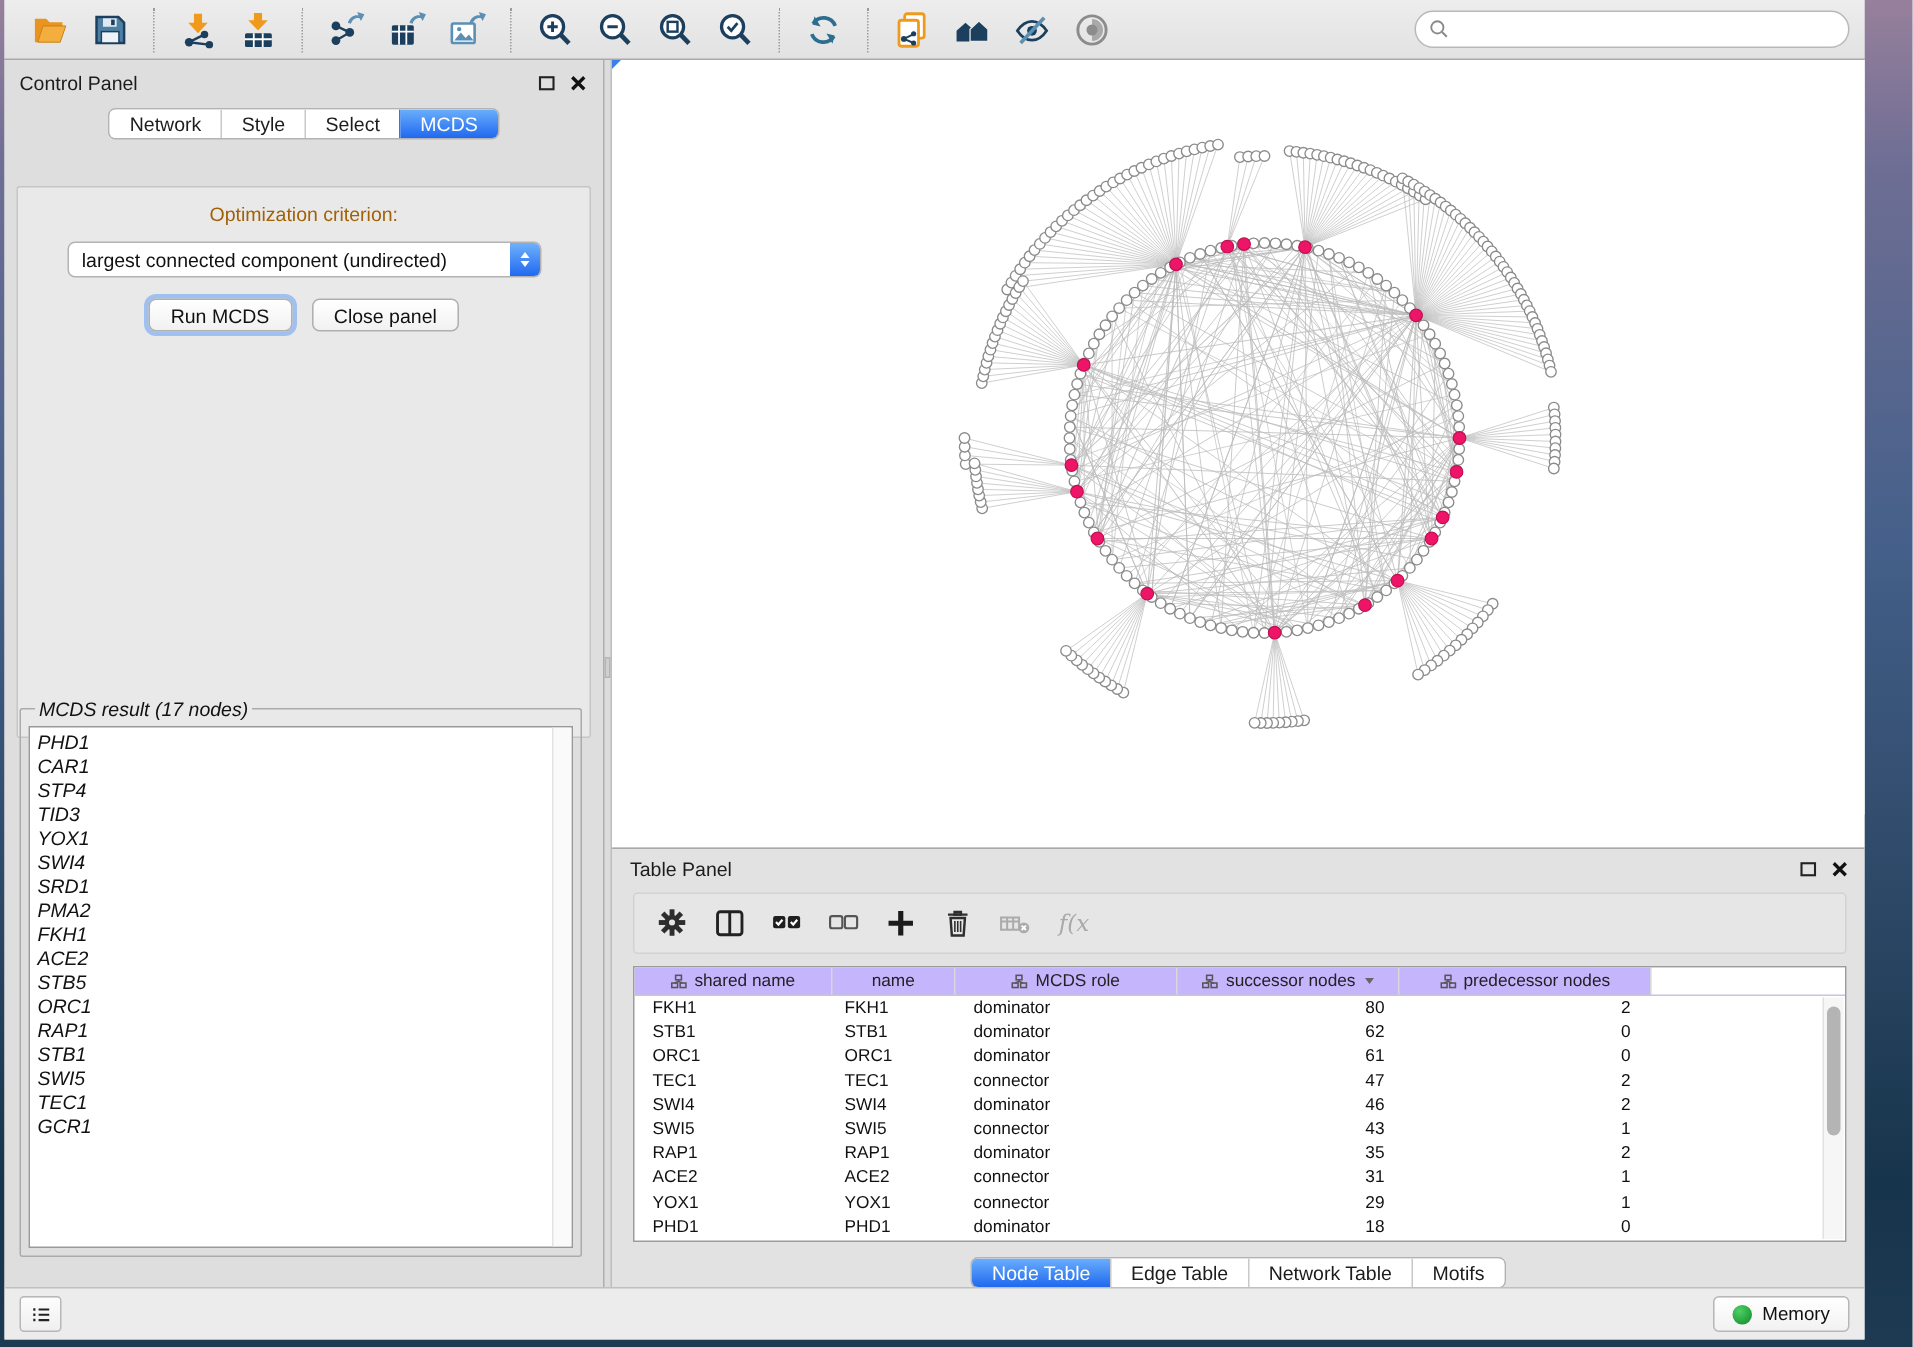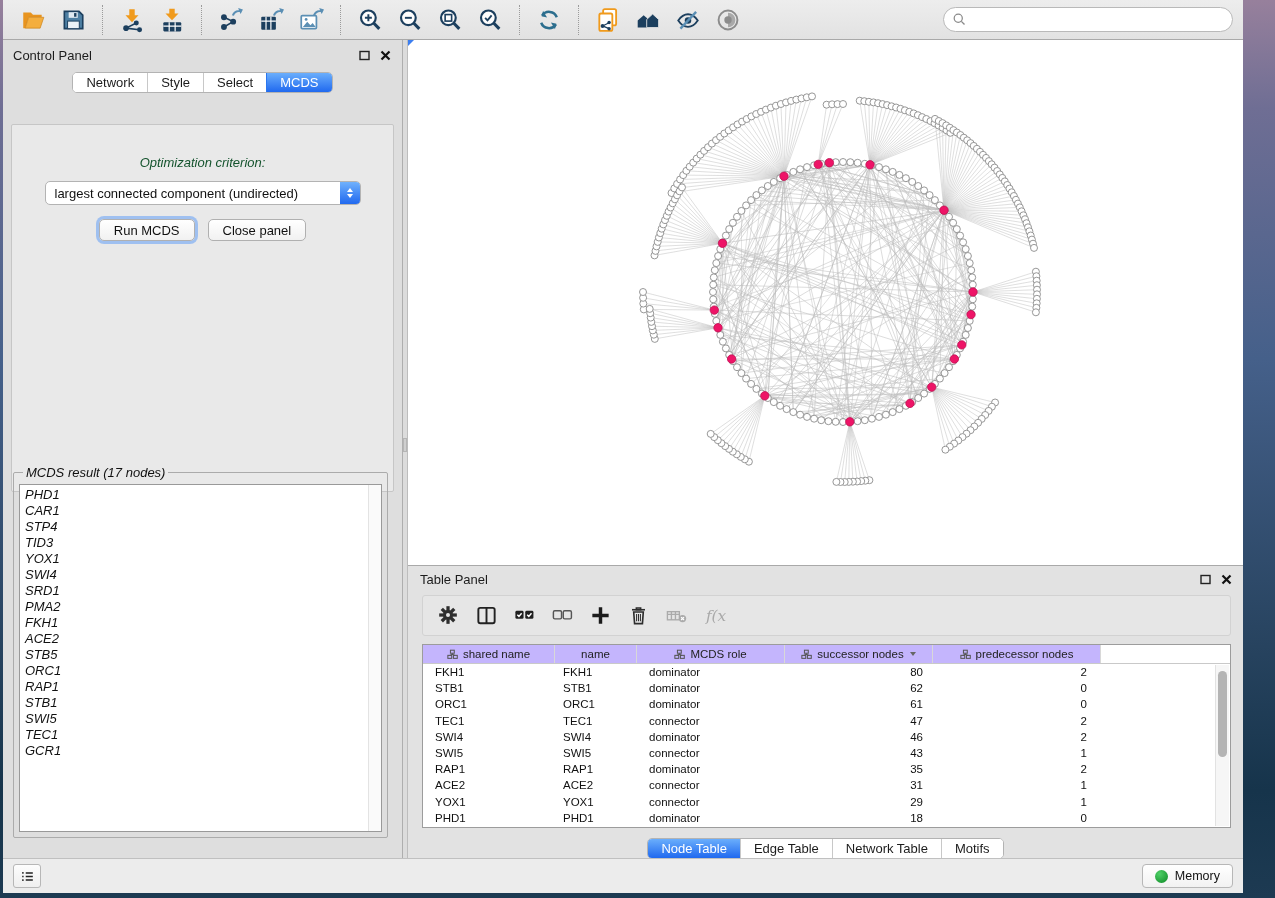--- a/index.html
+++ b/index.html
@@ -29,21 +29,21 @@
 
   .cp-tabs { display:flex; justify-content:center; margin-top:6px; position:relative; z-index:2; }
   .seg { display:flex; border:1px solid #b3b3b3; border-radius:5px; overflow:hidden; background:#fff; height:21px; }
   .seg .tab { padding:2px 13px; font-size:13px; color:#1c1c1c; background:#fff; border-left:1px solid #c8c8c8;
     display:flex; align-items:center; cursor:default; }
   .seg .tab:first-child { border-left:none; }
   .seg .tab.active { background:linear-gradient(#6aaefc,#2069ef); color:#fff; border-left-color:#2b77ef; }
 
   .cp-inner { position:absolute; left:8px; right:8px; top:84px; height:368px; background:#e9e9e9;
     border:1px solid #c6c6c6; border-radius:2px; }
-  .opt-label { text-align:center; margin-top:30px; font-size:13px; color:#14532d;font-style:italic; }
+  .opt-label { text-align:center; margin-top:10px; font-size:13px; color:#a16207; }
   .combo { margin:11px auto 0; width:316px; height:24px; background:#fff; border:1px solid #b3b3b3; border-radius:5px;
     display:flex; align-items:center; position:relative; cursor:default; }
   .combo-text { flex:1; font-size:13px; color:#111; padding-left:9px; white-space:nowrap; }
   .combo-step { width:20px; height:22px; margin:0; border-radius:0 4px 4px 0; background:linear-gradient(#6fb1fd,#2169ef);
     display:flex; flex-direction:column; align-items:center; justify-content:center; gap:2px; }
   .combo-step i { width:0; height:0; border-left:3.5px solid transparent; border-right:3.5px solid transparent; }
   .combo-step .up { border-bottom:4px solid #fff; }
   .combo-step .dn { border-top:4px solid #fff; }
   .btn-row { display:flex; justify-content:center; gap:13px; margin-top:14px; }
   .mac-btn { height:22px; padding:0 14px; background:linear-gradient(#ffffff,#f1f1f1); border:1px solid #b0b0b0;

